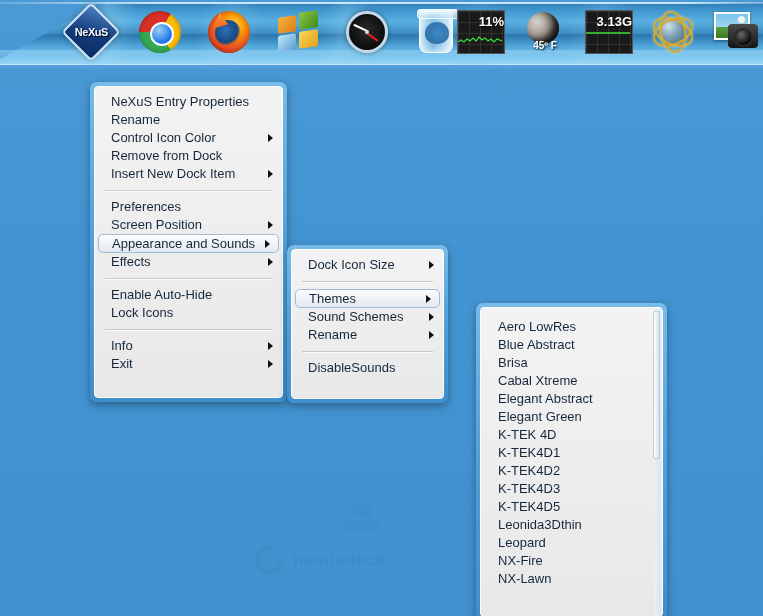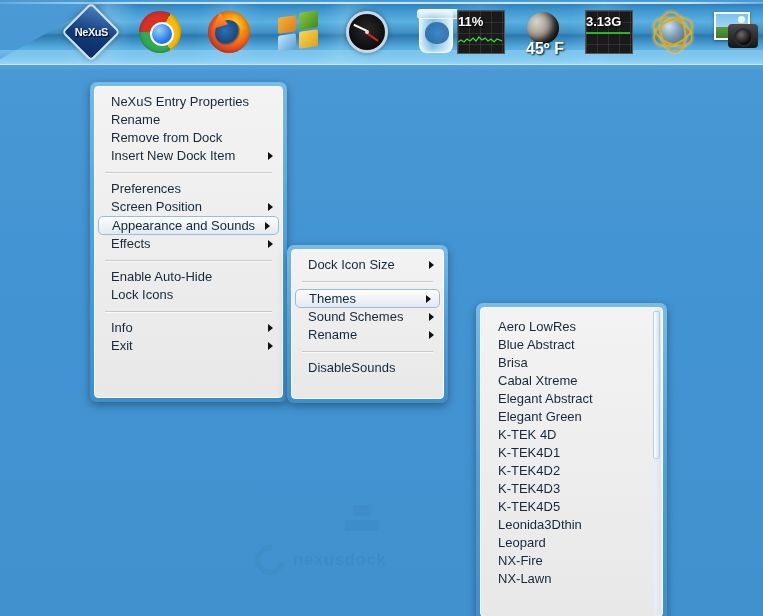--- a/index.html
+++ b/index.html
@@ -193,21 +193,21 @@
 
   .gauge {
     width: 52px; height: 44px;
     background: #1a1a1a;
     background-image:
       linear-gradient(rgba(90,90,90,.35) 1px, transparent 1px),
       linear-gradient(90deg, rgba(90,90,90,.35) 1px, transparent 1px);
     background-size: 11px 11px, 11px 11px;
     border: 1px solid #555;
     position: relative; overflow: hidden;
-    display: flex; align-items: flex-start; justify-content: flex-start;
+    display: flex; align-items: flex-start; justify-content: flex-end;
   }
   .gauge .val {
     color: #fff; font-size: 13px; font-weight: bold; margin-top: 3px;
     text-shadow: 1px 1px 2px #000;
     font-family: "Liberation Sans", sans-serif;
   }
   .gauge .spark {
     position: absolute; left: 0; bottom: 8px; width: 44px; height: 12px;
   }
 
@@ -216,21 +216,21 @@
   }
   .ic-moon .ball {
     position: absolute; left: 2px; top: 0; width: 32px; height: 32px;
     border-radius: 50%;
     background:
       radial-gradient(circle at 30% 30%, #d8d4cc 0%, #a29a90 45%, #4a4540 72%, #16130f 100%);
     box-shadow: inset -6px -3px 8px rgba(0,0,0,.75);
   }
   .ic-moon .temp {
     position: absolute; left: -6px; top: 28px; width: 52px;
-    text-align: center; color: #fff; font-size: 16px; font-weight: bold;
+    text-align: center; color: #fff; font-size: 10px; font-weight: bold;
     text-shadow: 1px 1px 2px #000;
   }
 
   .ic-globe {
     width: 42px; height: 42px; position: relative;
   }
   .ic-globe .gl {
     position: absolute; left: 7px; top: 7px; width: 28px; height: 28px;
     border-radius: 50%;
     background: radial-gradient(circle at 35% 30%, #cfe2ef 0%, #7e9fb4 40%, #33586f 100%);
@@ -426,20 +426,21 @@
         <div class="cam"></div>
         <div class="lens"></div>
     </div>
   </div>
 </div>
 
 <div class="menu" id="menu1">
   <div class="menu-inner" id="menu1-inner">
       <div class="mi"><span>NeXuS Entry Properties</span></div>
       <div class="mi"><span>Rename</span></div>
+      <div class="mi"><span>Control Icon Color</span><span class="arrow"></span></div>
       <div class="mi"><span>Remove from Dock</span></div>
       <div class="mi"><span>Insert New Dock Item</span><span class="arrow"></span></div>
       <div class="sep"></div>
       <div class="mi"><span>Preferences</span></div>
       <div class="mi"><span>Screen Position</span><span class="arrow"></span></div>
       <div class="mi sel"><span>Appearance and Sounds</span><span class="arrow"></span></div>
       <div class="mi"><span>Effects</span><span class="arrow"></span></div>
       <div class="sep"></div>
       <div class="mi"><span>Enable Auto-Hide</span></div>
       <div class="mi"><span>Lock Icons</span></div>

